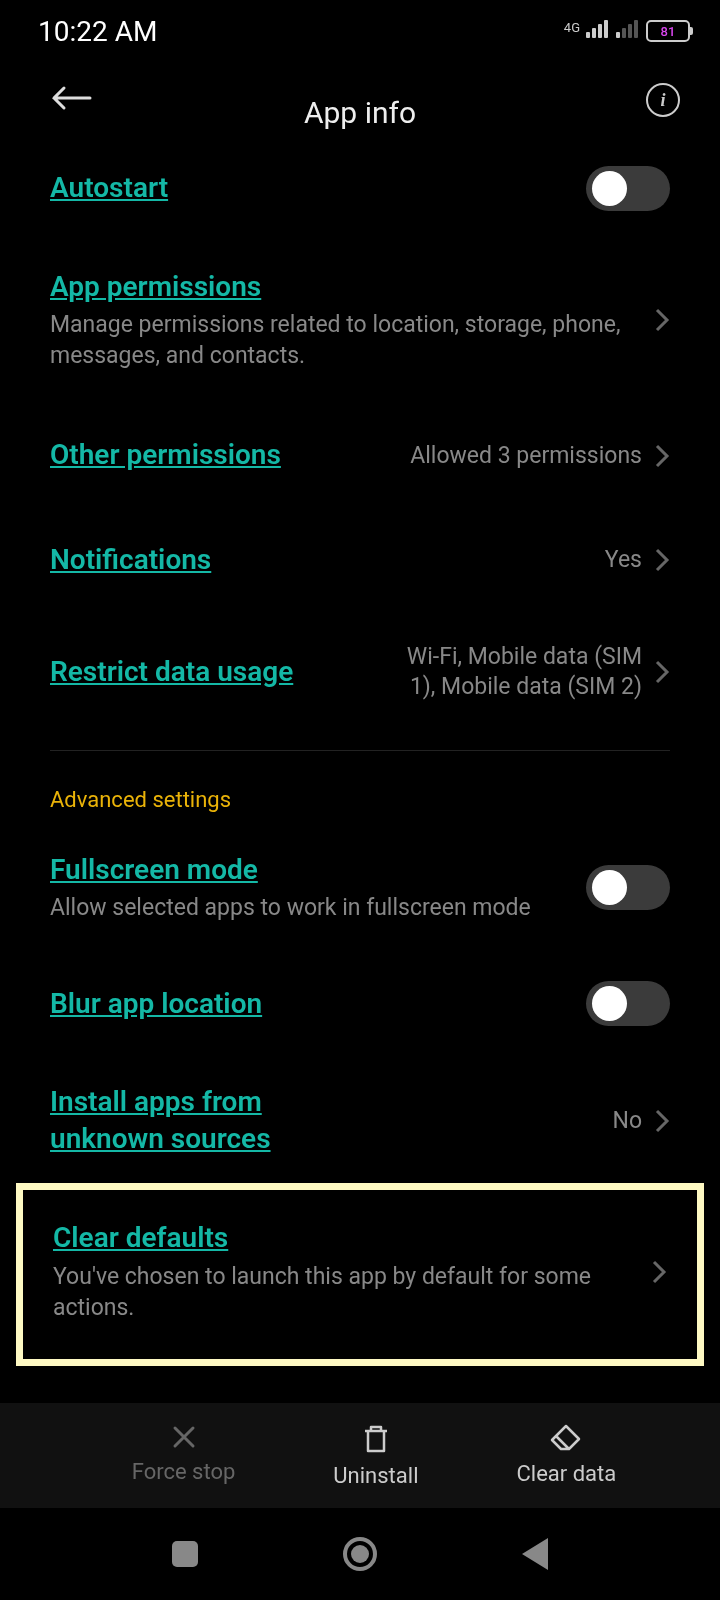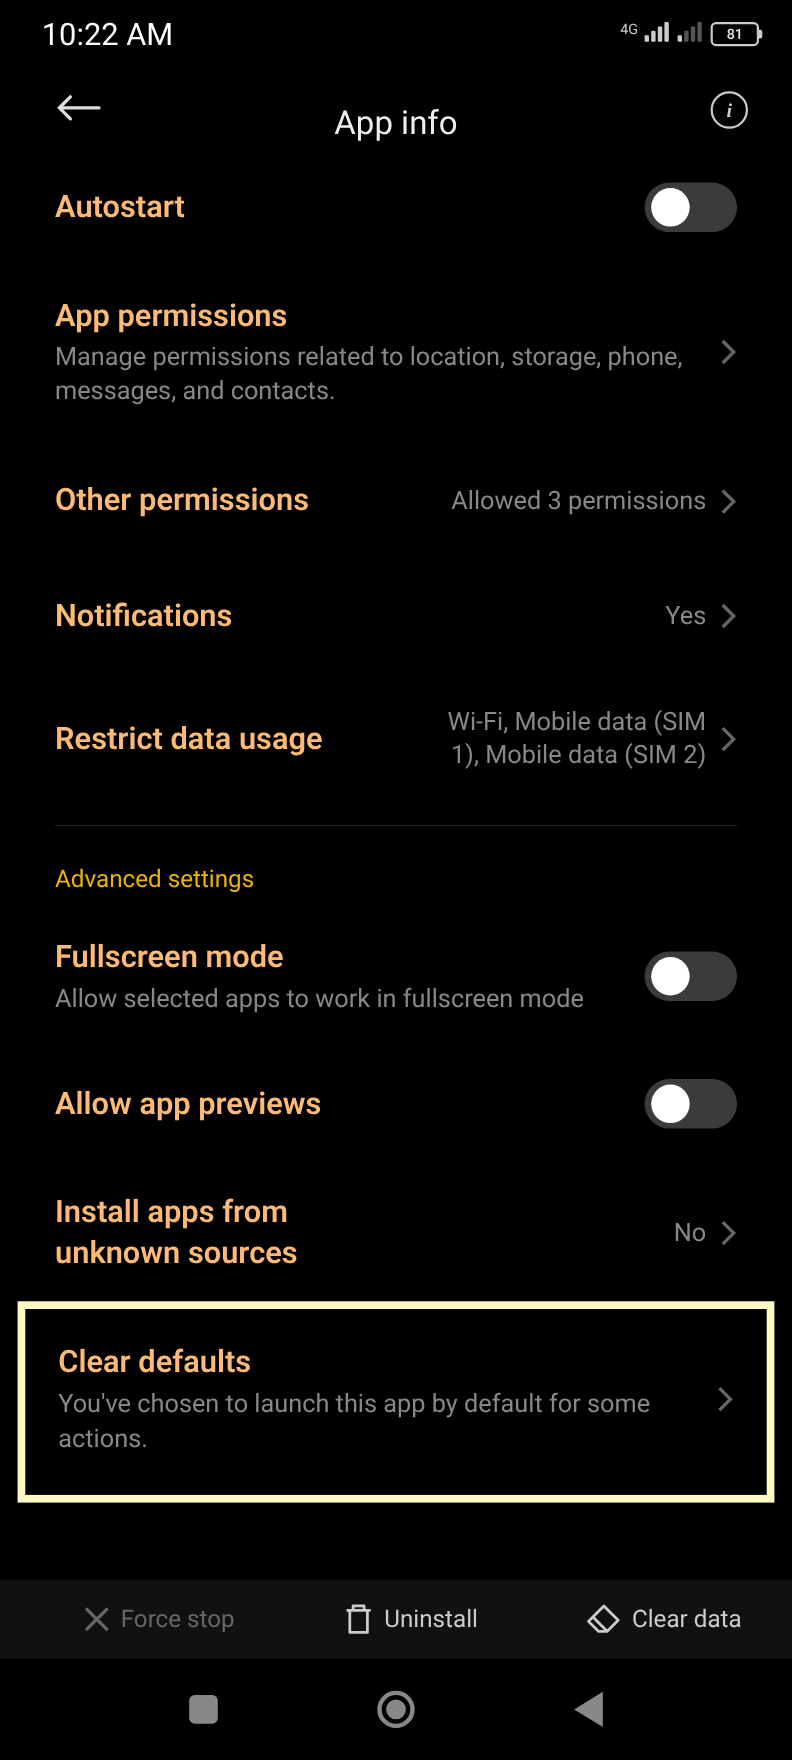--- a/index.html
+++ b/index.html
@@ -53,21 +53,21 @@
     .battery {
       border: 2px solid #ccc;
       border-radius: 5px;
       width: 44px;
       height: 22px;
       position: relative;
       display: flex;
       align-items: center;
       justify-content: center;
       font-size: 13px;
-      color: #e5e5e5;
+      color: #d946ef;
       font-weight: 500;
     }
     .battery::after {
       content: '';
       position: absolute;
       right: -5px;
       width: 3px;
       height: 8px;
       background: #ccc;
       border-radius: 0 2px 2px 0;
@@ -119,22 +119,23 @@
       justify-content: space-between;
       padding: 26px 0;
     }
     .row-left {
       flex: 1;
       min-width: 0;
     }
     .row-title {
       font-size: 28px;
       font-weight: 600;
-      color: #fdba74;
+      color: #14b8a6;
       line-height: 1.3;
+      text-decoration: underline;
     }
     .row-subtitle {
       font-size: 23px;
       color: #888;
       margin-top: 4px;
       line-height: 1.35;
     }
     .row-right {
       display: flex;
       align-items: center;
@@ -191,20 +192,21 @@
       left: 0;
       right: 0;
       display: flex;
       justify-content: center;
       gap: 70px;
       padding: 20px 0;
       background: #111;
     }
     .action-btn {
       display: flex;
+      flex-direction: column;
       align-items: center;
       gap: 8px;
       color: #ccc;
       margin-left: 28px;
     }
     .action-btn.disabled { color: #666; }
     .action-label {
       font-size: 22px;
     }
     .nav-bar {
@@ -345,21 +347,21 @@
   <div class="setting-row">
     <div class="row-left">
       <div class="row-title">Fullscreen mode</div>
       <div class="row-subtitle">Allow selected apps to work in fullscreen mode</div>
     </div>
     <div class="toggle"></div>
   </div>
 
   <div class="setting-row" style="padding:32px 0">
     <div class="row-left">
-      <div class="row-title">Allow app previews</div>
+      <div class="row-title">Blur app location</div>
     </div>
     <div class="toggle"></div>
   </div>
 
   <div class="setting-row">
     <div class="row-left" style="max-width:320px">
       <div class="row-title">Install apps from unknown sources</div>
     </div>
     <div class="row-right">
       <div class="row-value">No</div>

